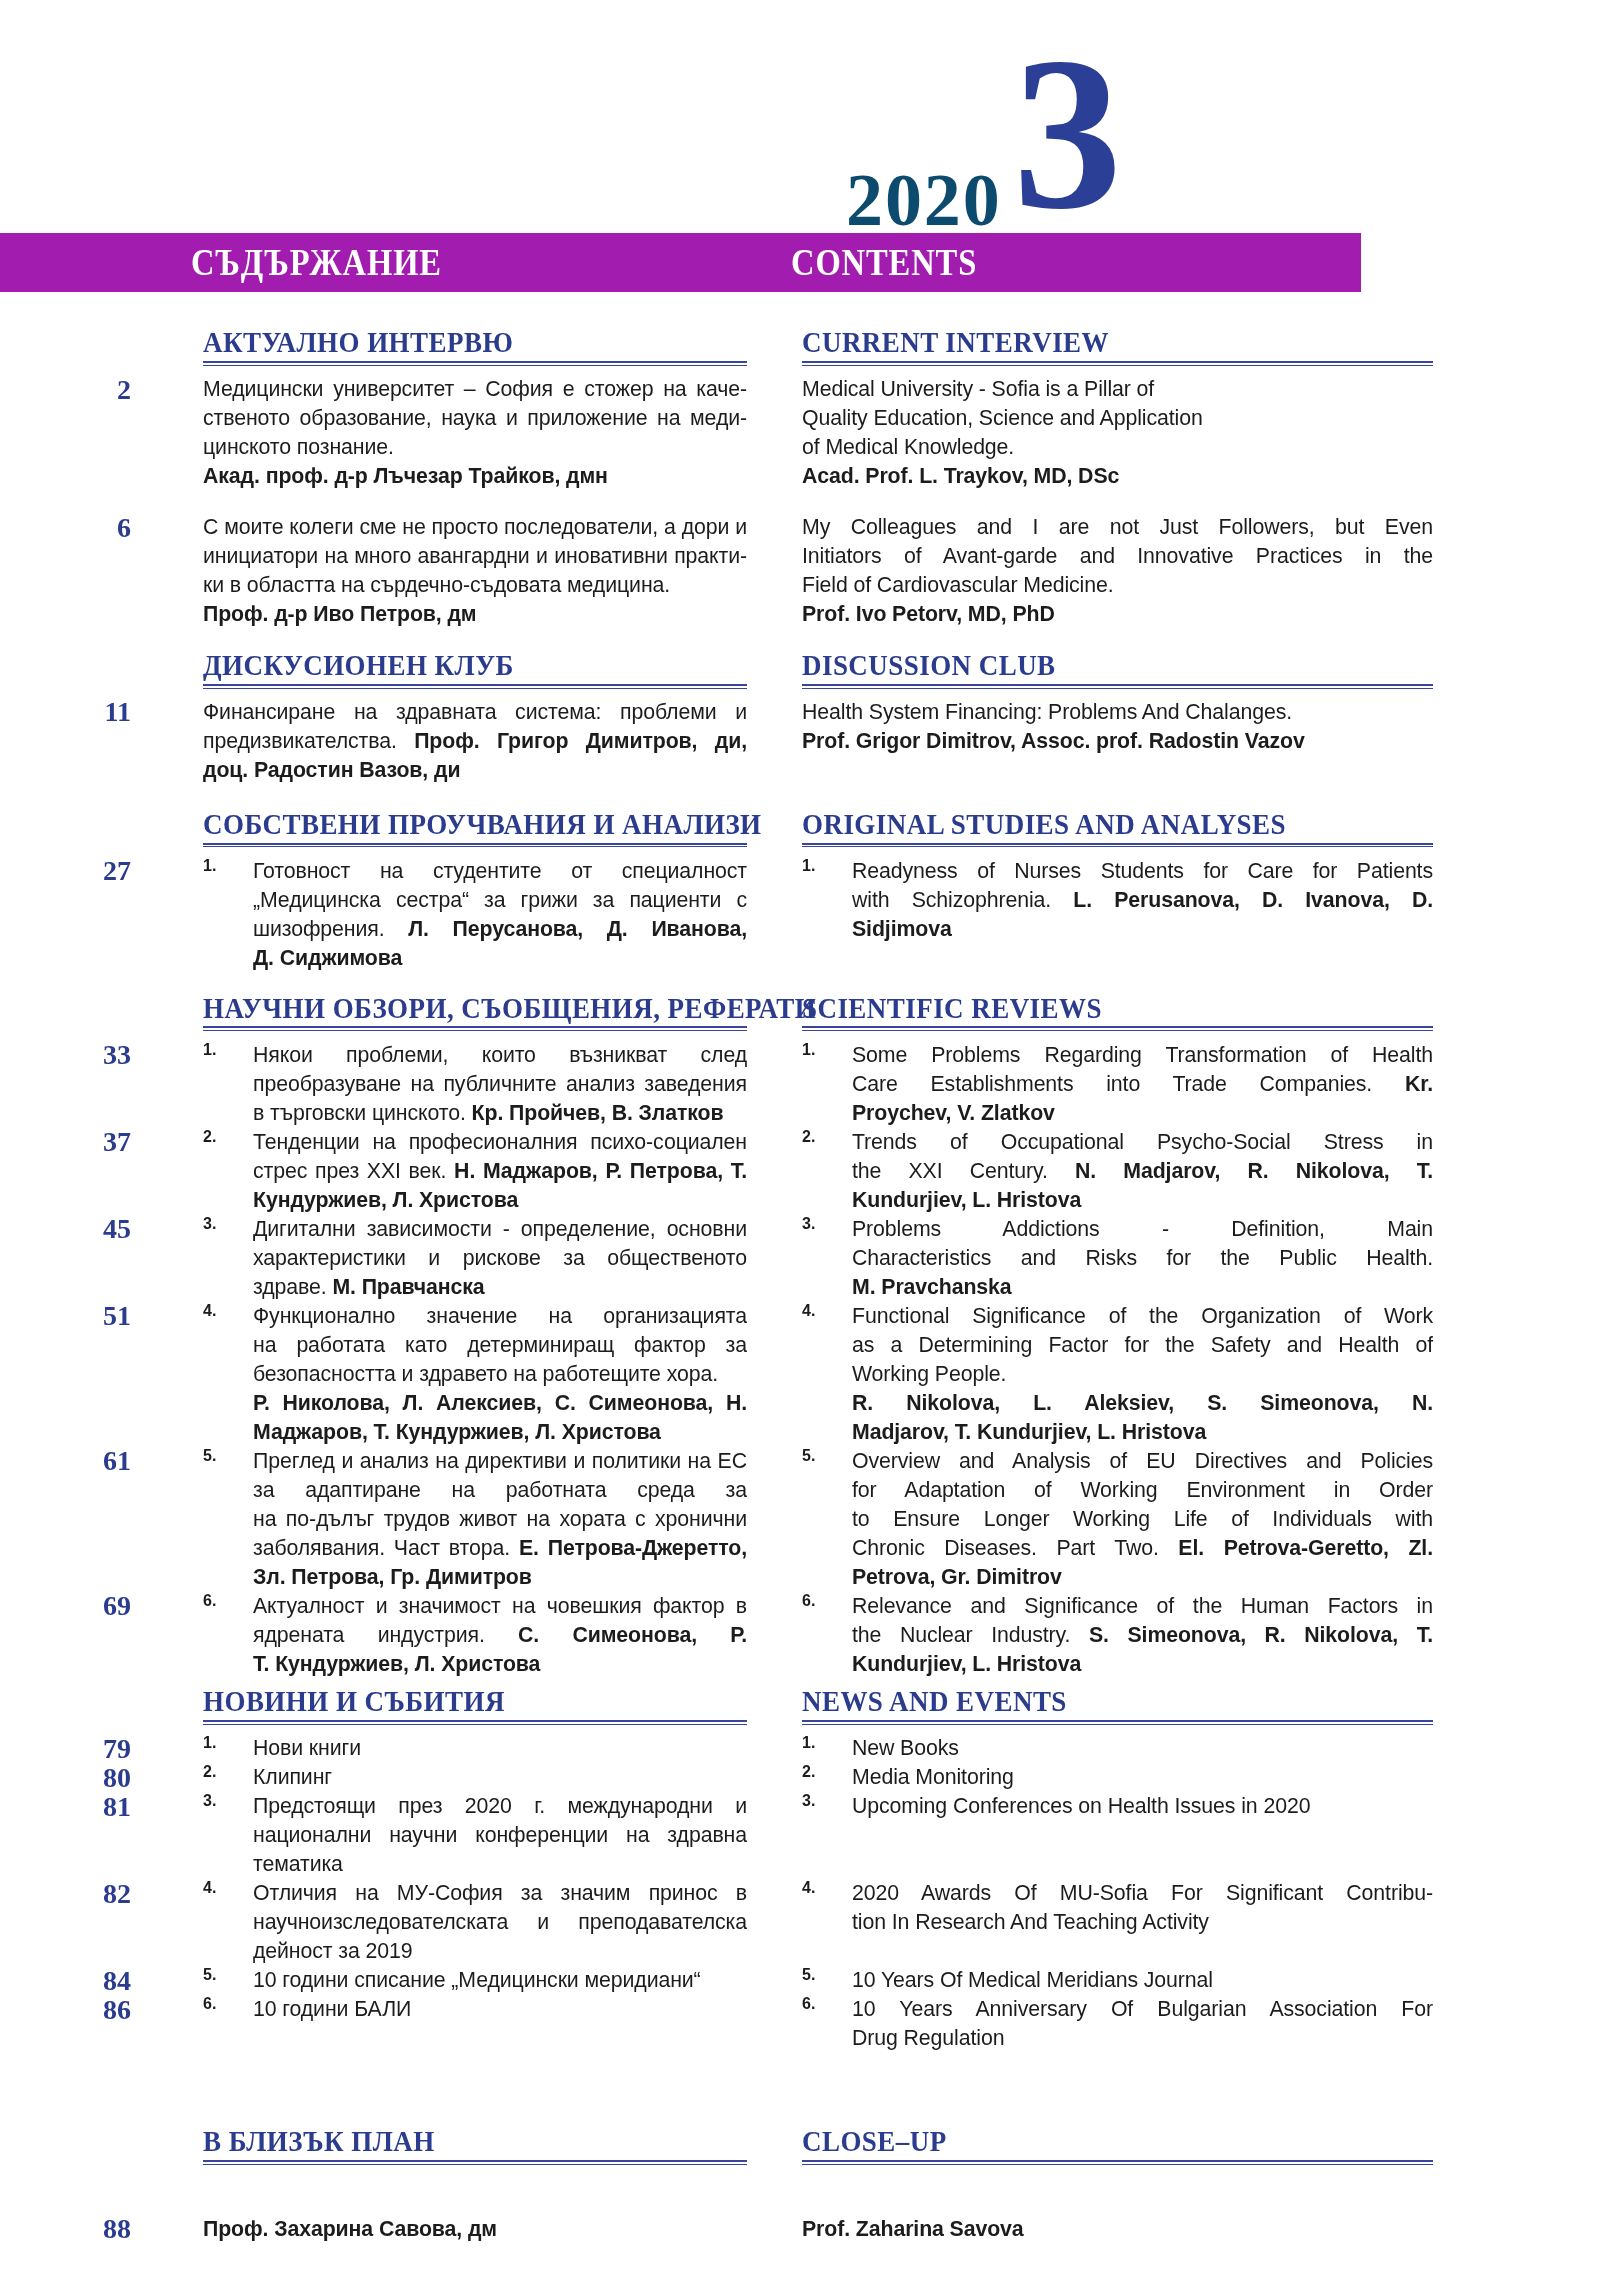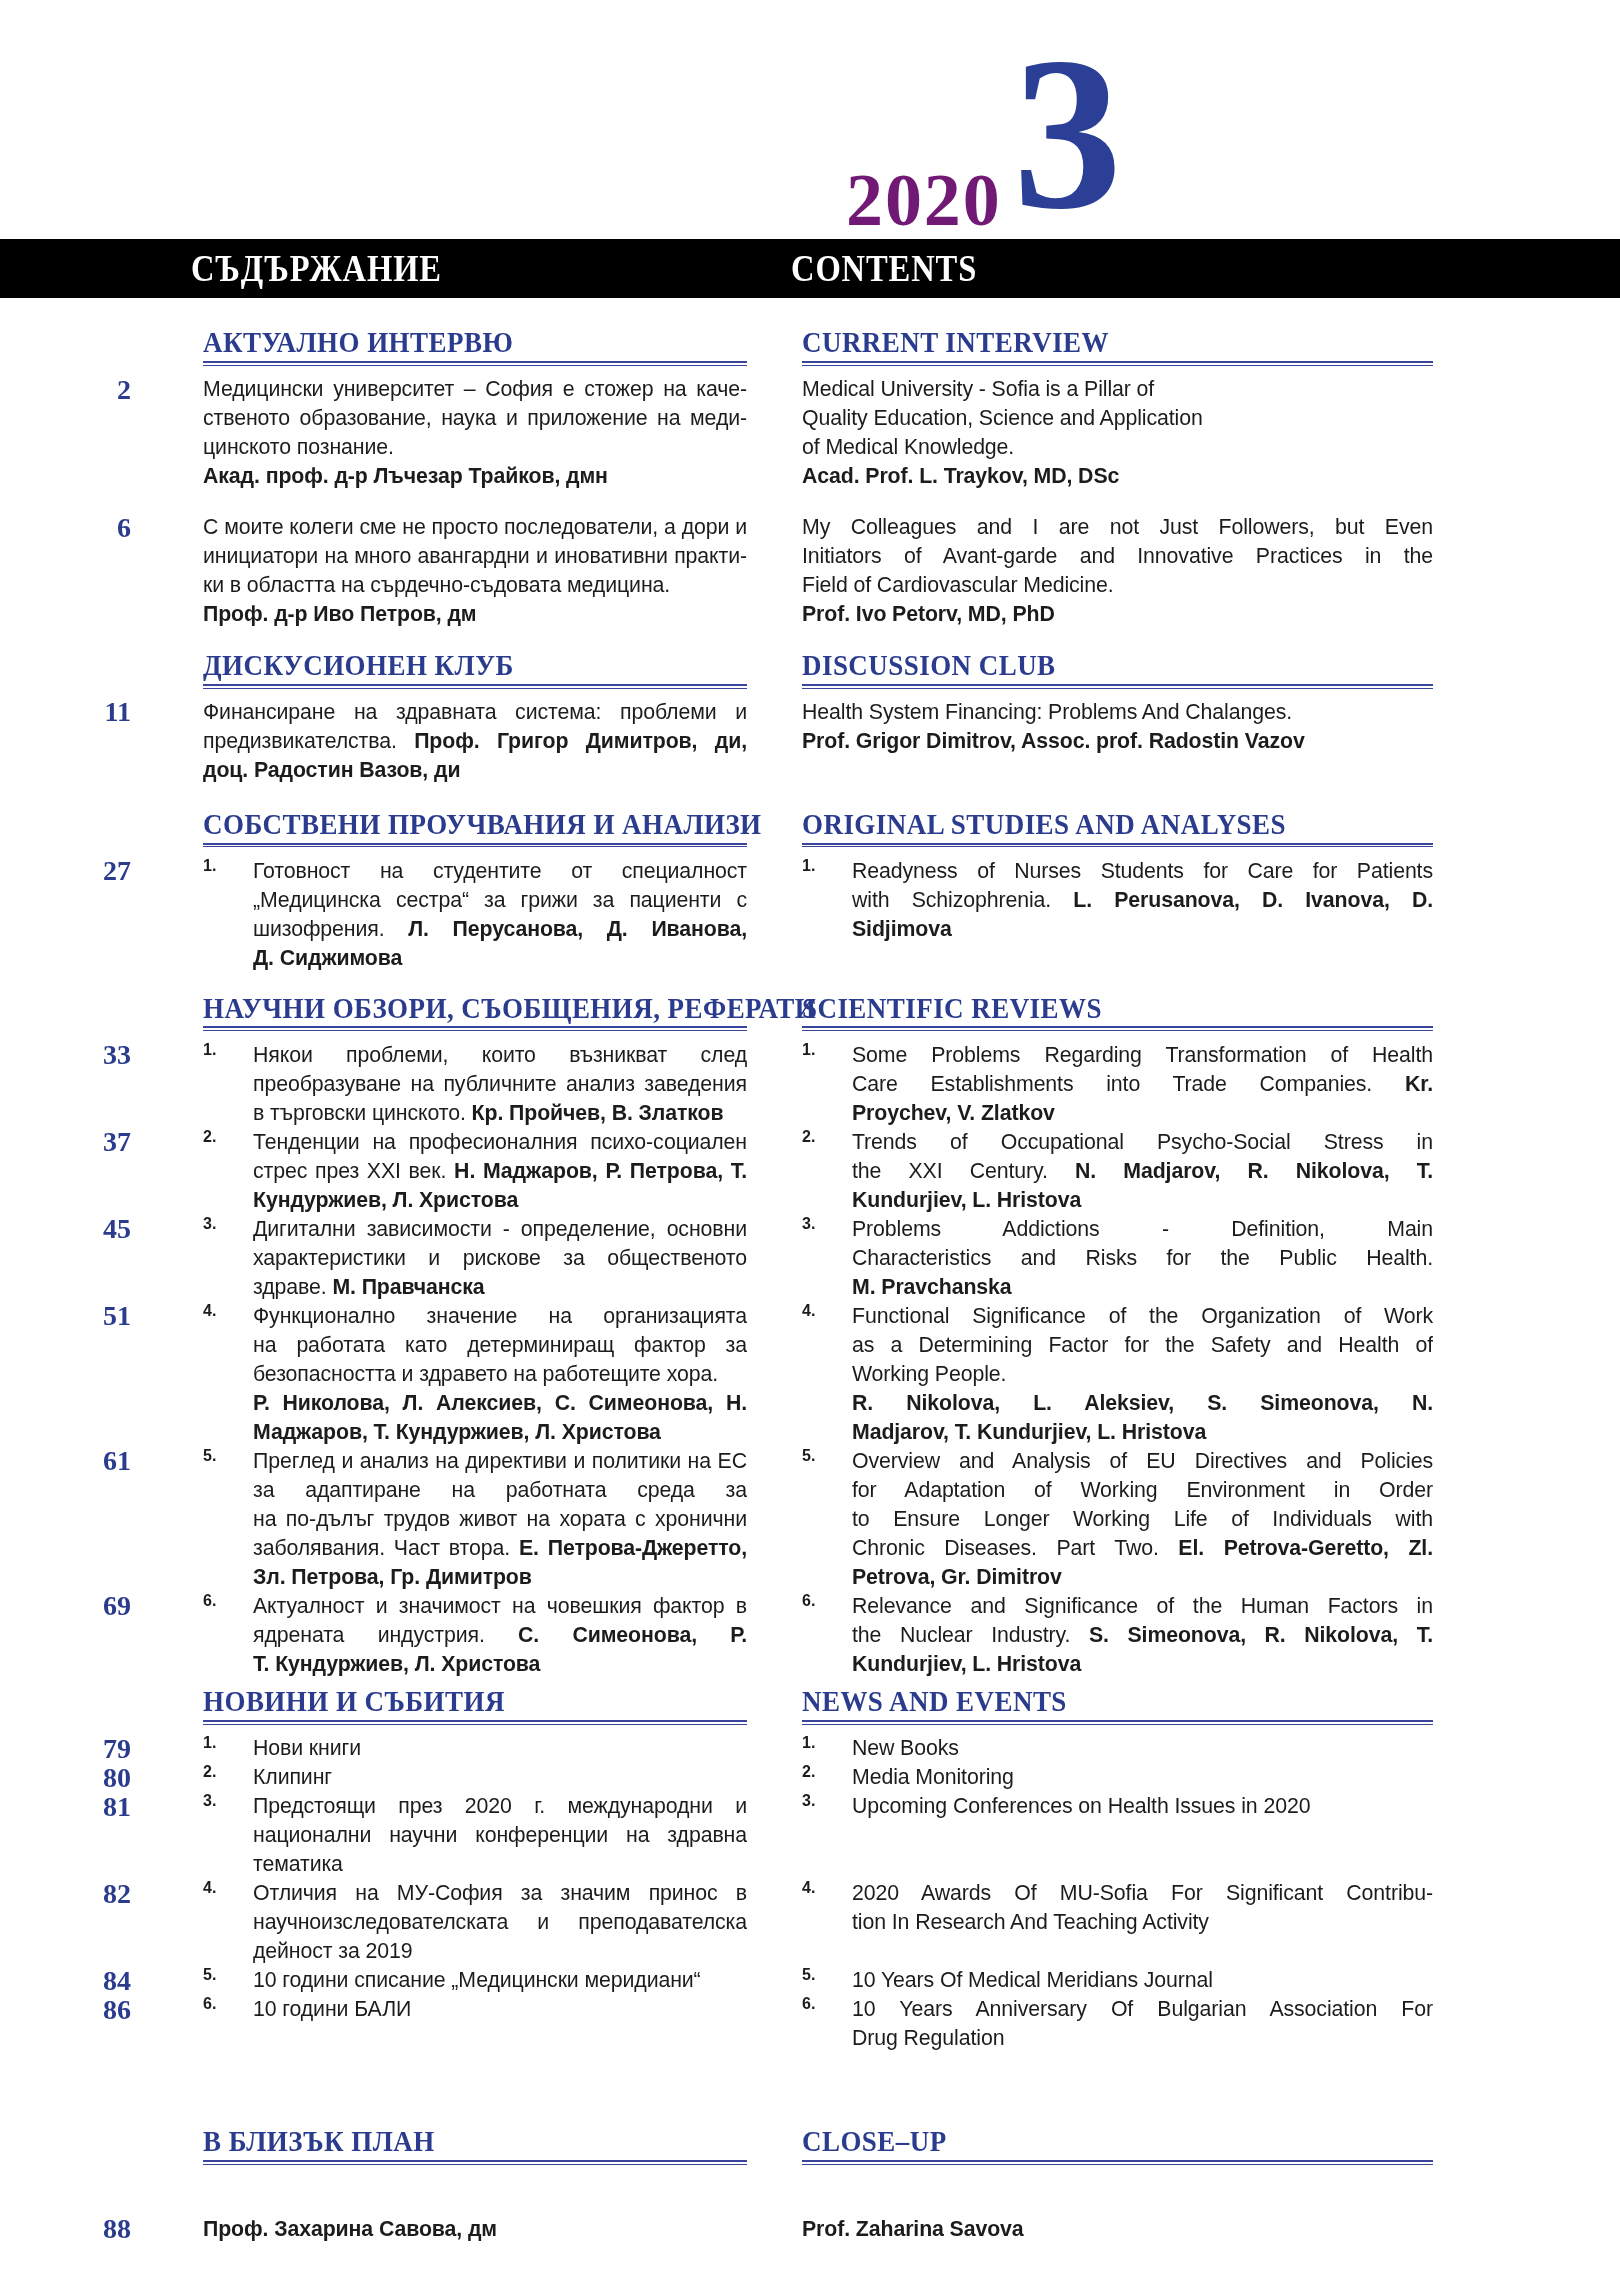--- a/index.html
+++ b/index.html
@@ -1,24 +1,24 @@
 <!DOCTYPE html>
 <html><head>
 <meta charset="utf-8">
 <style>
   html,body{margin:0;padding:0;background:#e8e8e8;}
   #page{position:relative;width:1621px;height:2293px;background:#ffffff;margin:0 auto;
         font-family:"Liberation Sans",sans-serif;color:#1c1c1c;overflow:hidden;}
 
   
-  #year{position:absolute;left:846px;top:163px;font:bold 74px/1 "Liberation Serif",serif;color:#701a75;letter-spacing:1.9px;}
+  #year{position:absolute;left:846px;top:163px;font:bold 74px/1 "Liberation Serif",serif;color:#0c4a6e;letter-spacing:1.9px;}
   #issue{position:absolute;left:1013px;top:25px;font:bold 218px/1 "Liberation Serif",serif;color:#2b3f96;}
 
   
-  #band{position:absolute;left:0;top:239px;width:1620px;height:59px;background:#000000;}
+  #band{position:absolute;left:0;top:233px;width:1361px;height:59px;background:#a21caf;}
   .bandlbl{position:absolute;top:9.7px;color:#ffffff;font:bold 37px/40px "Liberation Serif",serif;
            display:inline-block;transform:scaleX(.88);transform-origin:left;letter-spacing:1px;white-space:nowrap;}
   #band-bg{left:191px;}
   #band-en{left:791px;}
 
   
   #toc{position:absolute;left:12px;top:325px;width:1621px;}
   .grid{display:grid;grid-template-columns:544px 631px;column-gap:55px;margin-left:191px;position:relative;}
   .sec{position:relative;}
   .s2{margin-top:18.4px}.s3{margin-top:21.3px}.s4{margin-top:17.5px}.s5{margin-top:4.9px}.s6{margin-top:71px}

